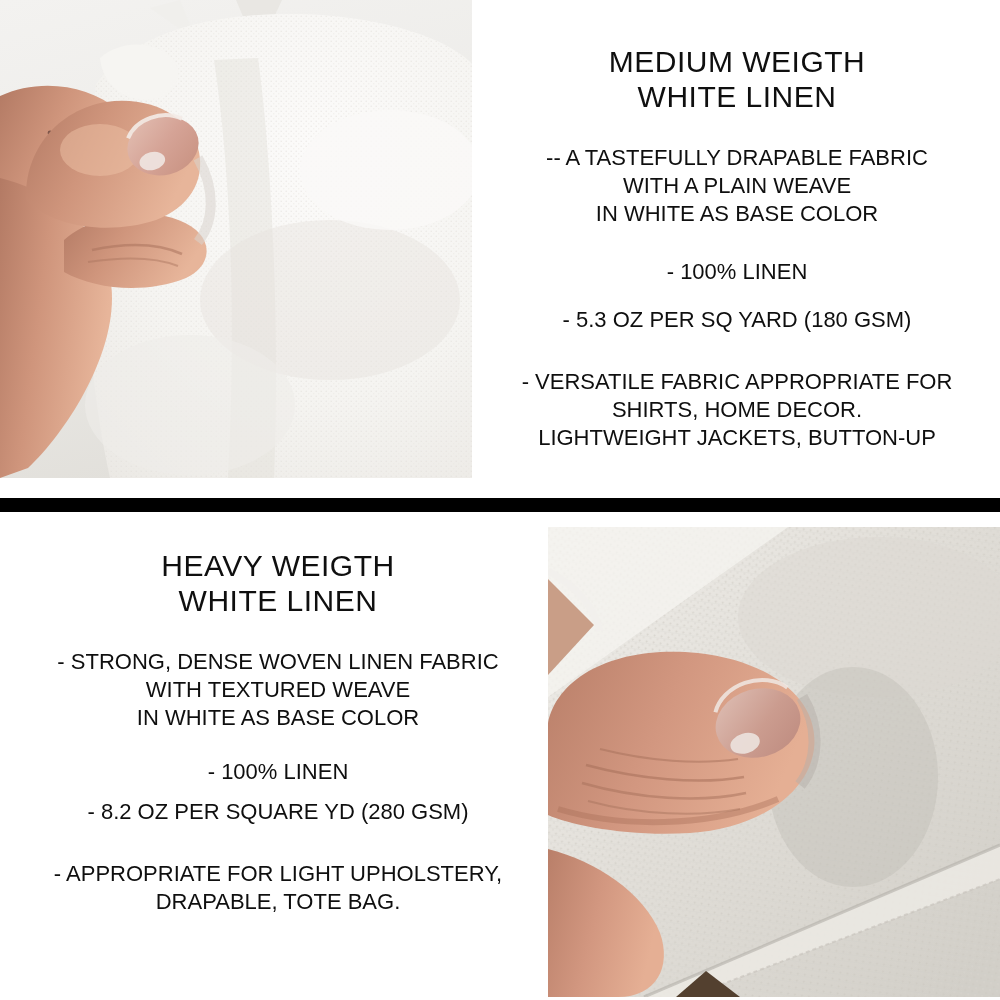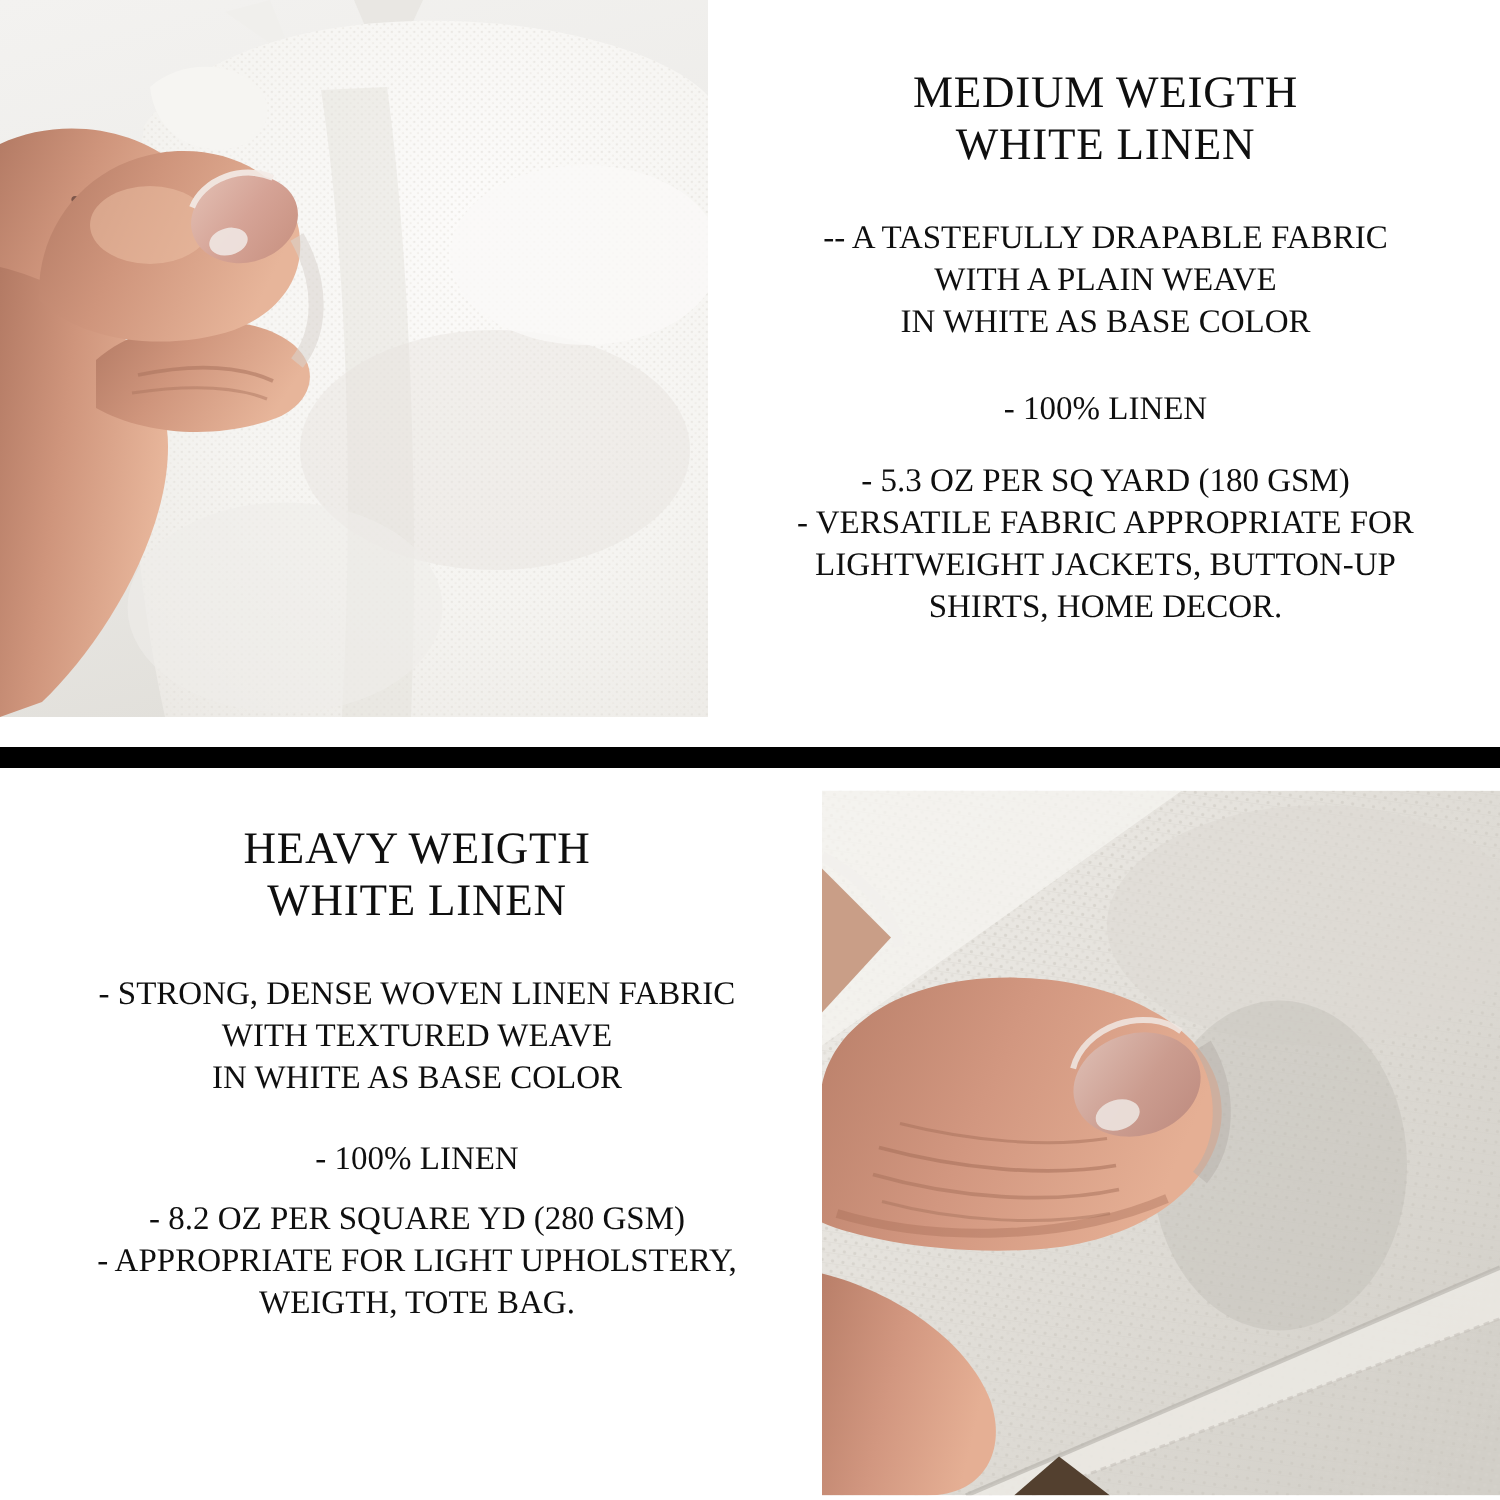--- a/index.html
+++ b/index.html
@@ -1,33 +1,33 @@
 <!DOCTYPE html>
 <html><head>
 <meta charset="utf-8">
 <style>
   html,body{margin:0;padding:0;background:#ffffff;}
   .canvas{
     position:relative;width:1000px;height:1000px;background:#ffffff;
-    font-family:Liberation Serif, serif;color:#0f0f0f;overflow:hidden;
+    font-family:Liberation Sans, sans-serif;color:#0f0f0f;overflow:hidden;
   }
   .photo{position:absolute;overflow:hidden;}
   .photo svg{display:block;}
   .photo-top{left:0;top:0;width:472px;height:478px;}
   .photo-bottom{left:548px;top:527px;width:452px;height:470px;}
   .divider{position:absolute;left:0;top:498px;width:1000px;height:14px;}
   .tblock{position:absolute;text-align:center;}
   .tblock-top{left:478px;top:0;width:518px;padding-top:44px;}
   .tblock-bottom{left:0;top:512px;width:556px;padding-top:36px;}
   .title-line{font-size:30px;line-height:35px;letter-spacing:0.5px;font-weight:500;}
   .body-line{font-size:22px;line-height:28px;}
   .para-intro{margin-top:30px;}
   .para-comp{margin-top:30px;}
   .para-weight{margin-top:20px;}
-  .para-uses{}
+  .para-uses{margin-top:34px;}
   .tblock-bottom .para-comp{margin-top:26px;}
   .tblock-bottom .para-weight{margin-top:12px;}
   .tblock-bottom .para-uses{}
 </style>
 </head>
 <body>
 
 <div class="canvas">
 
   <div class="photo photo-top" role="img" aria-label="hand pinching sheer medium weight white linen">
@@ -101,22 +101,22 @@
       <div class="body-line">IN WHITE AS BASE COLOR</div>
     </div>
     <div class="para-comp">
       <div class="body-line">- 100% LINEN</div>
     </div>
     <div class="para-weight">
       <div class="body-line">- 5.3 OZ PER SQ YARD (180 GSM)</div>
     </div>
     <div class="para-uses">
       <div class="body-line">- VERSATILE FABRIC APPROPRIATE FOR</div>
+      <div class="body-line">SHIRTS, HOME DECOR.</div>
       <div class="body-line">LIGHTWEIGHT JACKETS, BUTTON-UP</div>
-      <div class="body-line">SHIRTS, HOME DECOR.</div>
     </div>
   </div>
 
   <div class="divider" style="background:#000000;"></div>
 
   <div class="tblock tblock-bottom">
     <div class="title-line">HEAVY WEIGTH</div>
     <div class="title-line">WHITE LINEN</div>
     <div class="para-intro">
       <div class="body-line">- STRONG, DENSE WOVEN LINEN FABRIC</div>
@@ -124,21 +124,21 @@
       <div class="body-line">IN WHITE AS BASE COLOR</div>
     </div>
     <div class="para-comp">
       <div class="body-line">- 100% LINEN</div>
     </div>
     <div class="para-weight">
       <div class="body-line">- 8.2 OZ PER SQUARE YD (280 GSM)</div>
     </div>
     <div class="para-uses">
       <div class="body-line">- APPROPRIATE FOR LIGHT UPHOLSTERY,</div>
-      <div class="body-line">WEIGTH, TOTE BAG.</div>
+      <div class="body-line">DRAPABLE, TOTE BAG.</div>
     </div>
   </div>
 
   <div class="photo photo-bottom" role="img" aria-label="thumb pressing textured heavy weight white linen">
     <svg viewBox="0 0 452 470" width="452" height="470">
       <defs>
         <linearGradient id="bfab" x1="0" y1="0" x2="1" y2="0.9">
           <stop offset="0" stop-color="#f1efeb"></stop>
             <stop offset="0.45" stop-color="#e2dfd9"></stop>
             <stop offset="1" stop-color="#d2cfc8"></stop>

